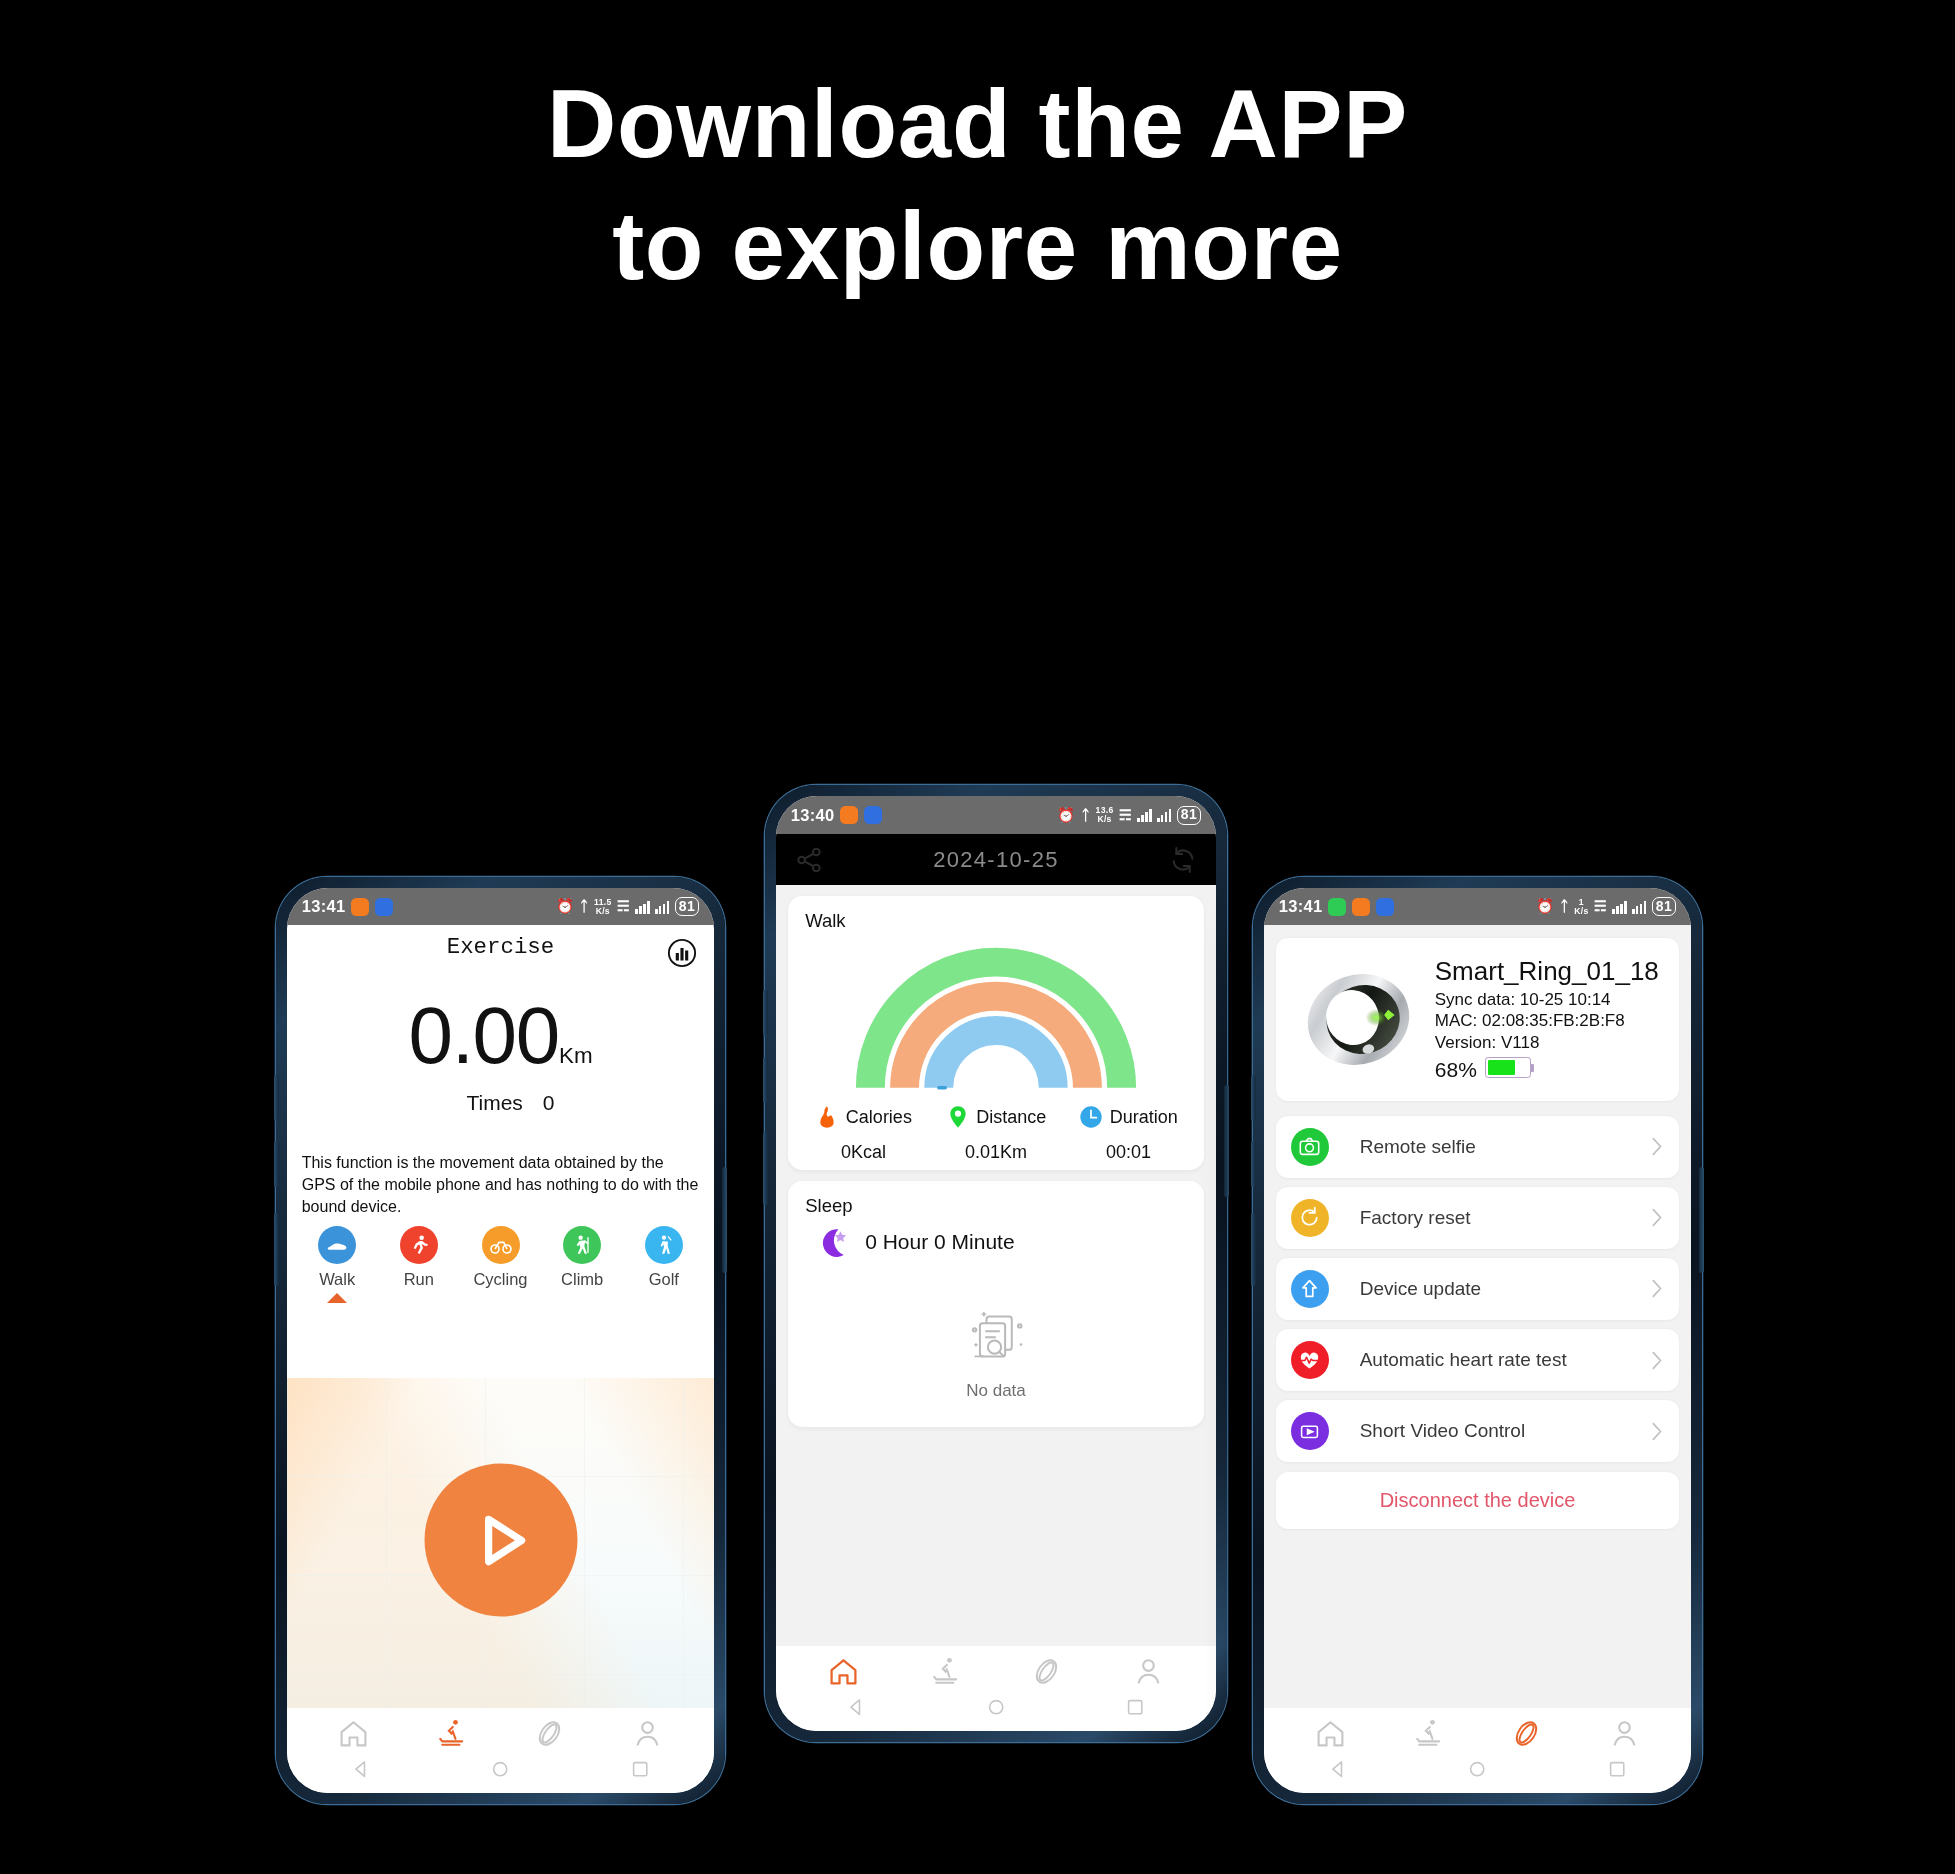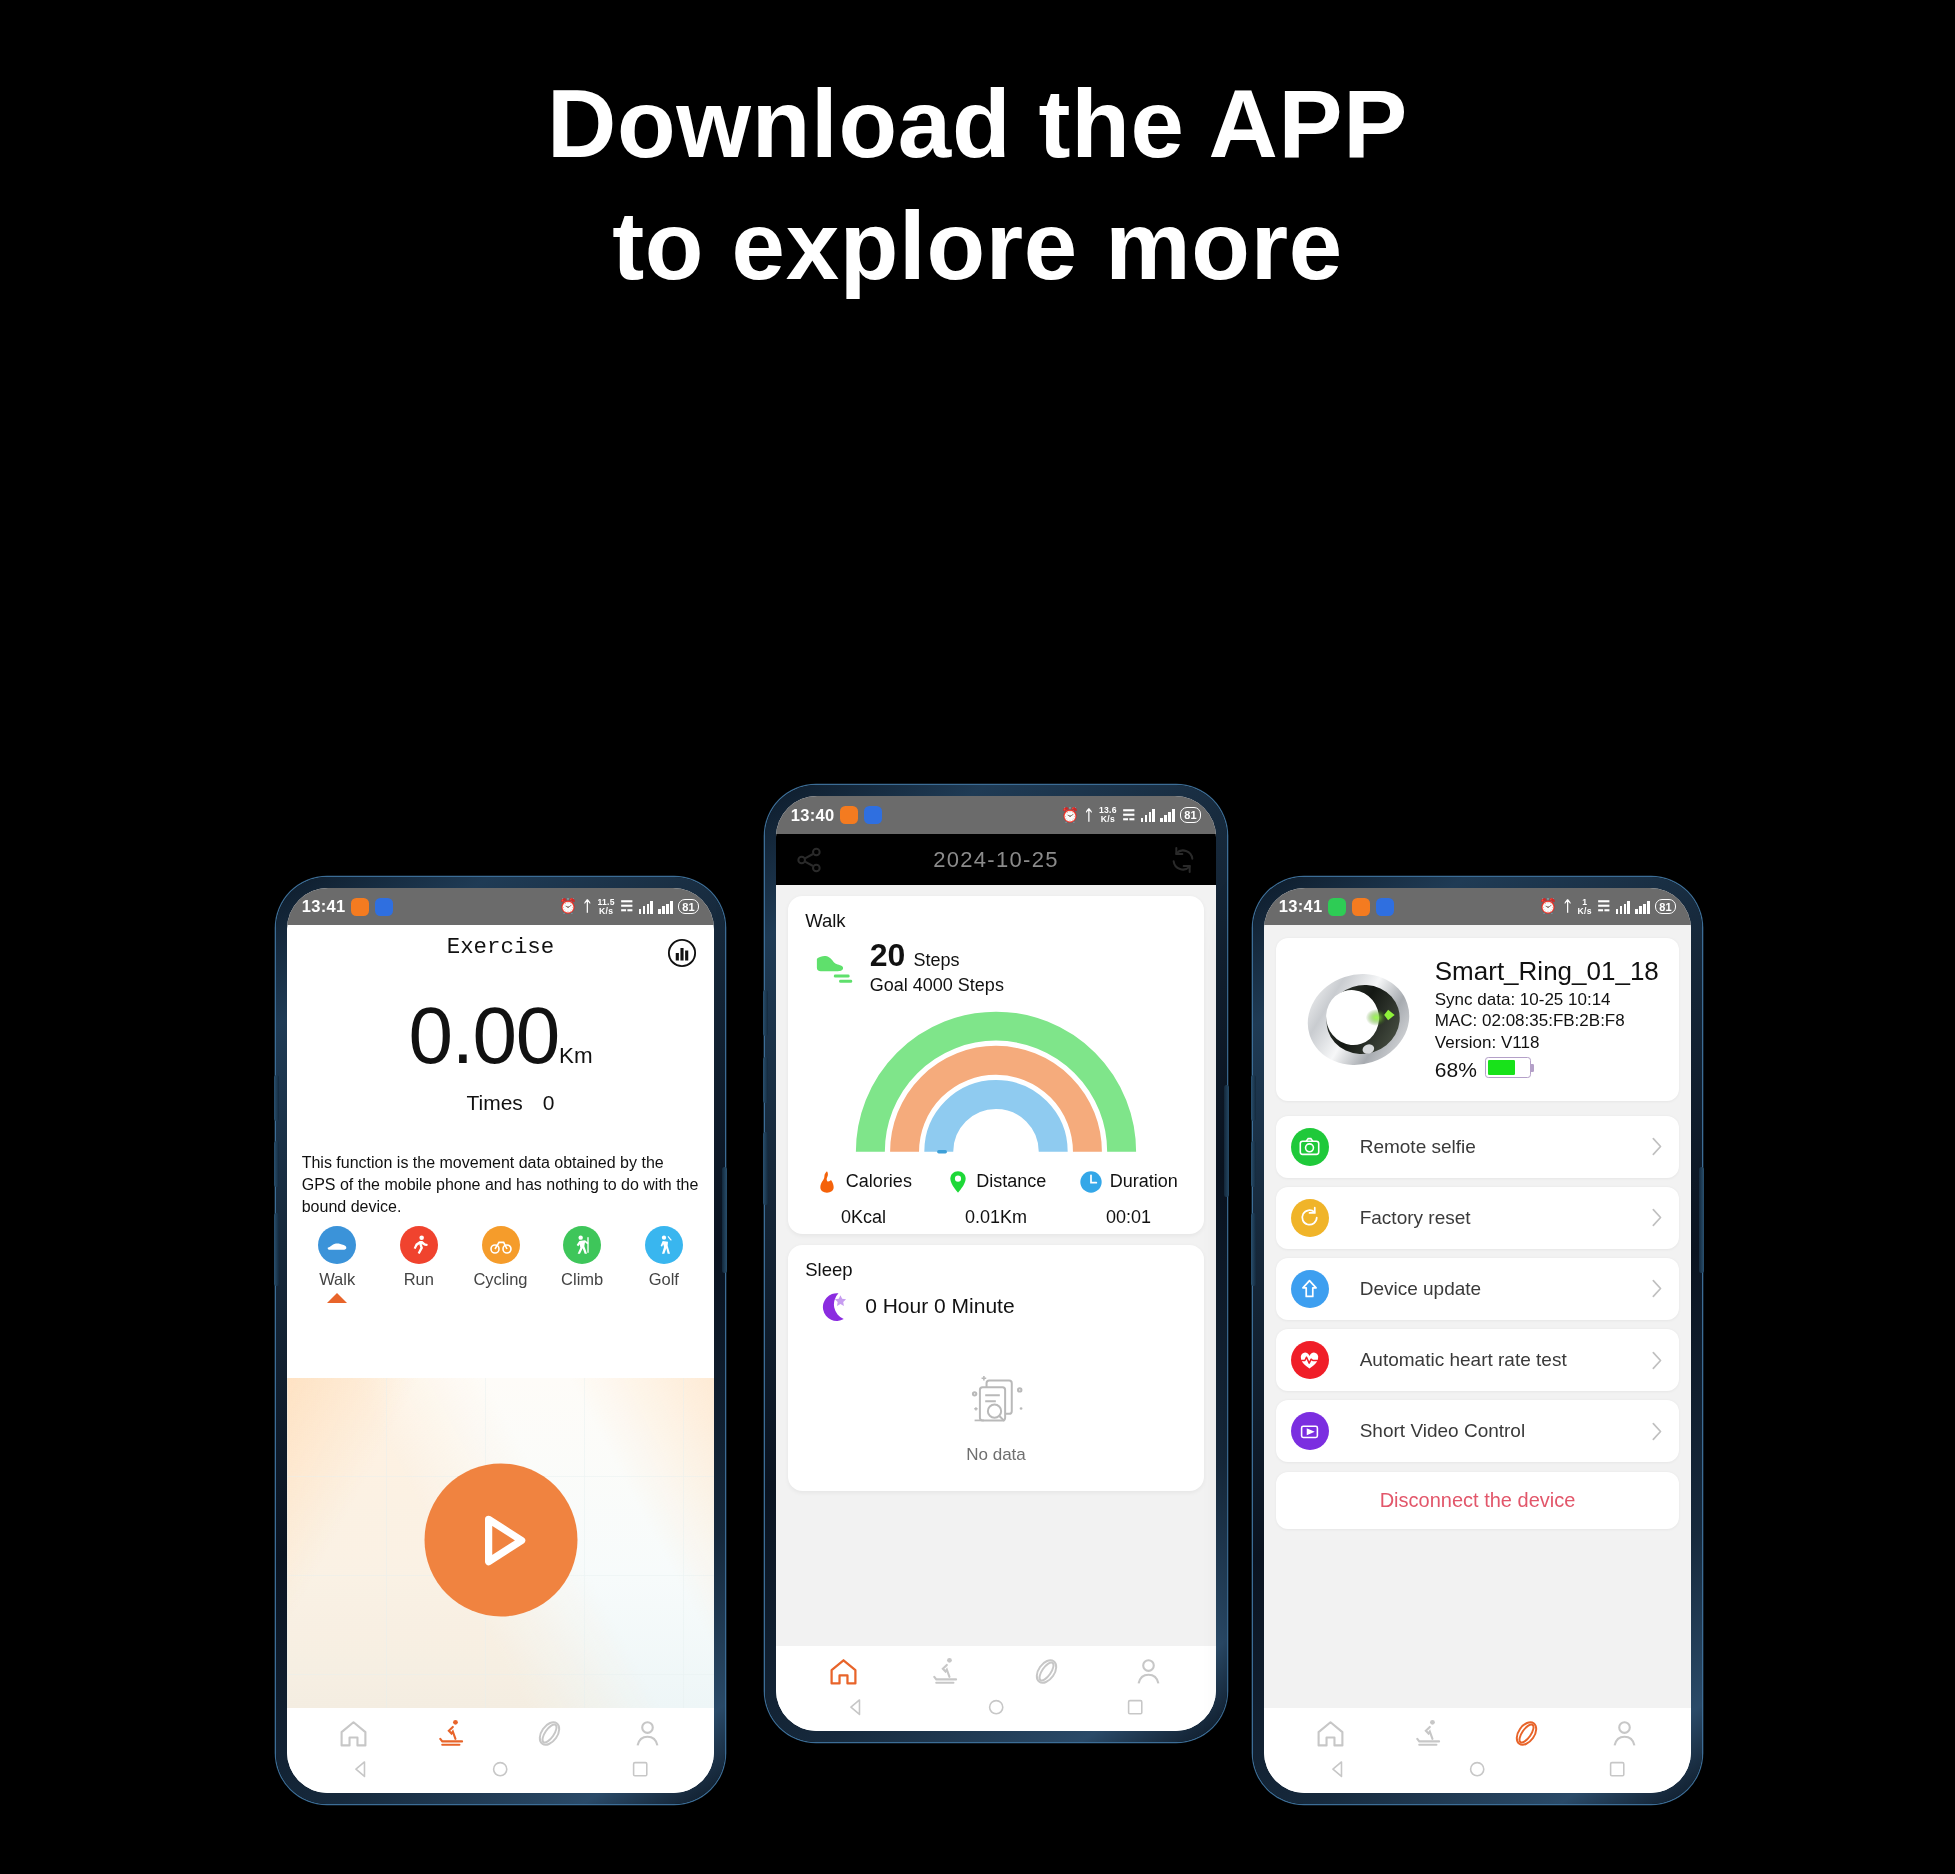--- a/index.html
+++ b/index.html
@@ -64,21 +64,21 @@
   .sb-ico { font-size:14.5px; line-height:1; }
   .sb-kbs { font-size:8.6px; line-height:1.05; text-align:center; font-weight:700; }
   .sb-bars { display:inline-flex; align-items:flex-end; gap:1.3px; height:14px; }
   .sb-bars i { width:2.6px; background:#fff; display:block; }
   .sb-bars i:nth-child(1){height:4.6px}
   .sb-bars i:nth-child(2){height:7.3px}
   .sb-bars i:nth-child(3){height:10px}
   .sb-bars i:nth-child(4){height:13px}
   .sb-batt {
     border:1.3px solid #fff; border-radius:7px; padding:0.7px 3.3px;
-    font-size:11px; font-weight:700; line-height:1.1;
+    font-size:14px; font-weight:700; line-height:1.1;
   }
 
   
   .appbar {
     position:relative; display:flex; align-items:center; justify-content:space-between;
     padding:0 17px; background:#000000; flex:0 0 auto;
   }
   .appbar-title { color:#8b8b8b; font-size:22px; letter-spacing:1.3px; }
   .screen-body { flex:1 1 auto; position:relative; overflow:hidden; }
 
@@ -434,34 +434,20 @@
             <path d="M10 26a14 14 0 0 0 24 8"></path>
           <path d="M14 6v9h9M34 42v-9h-9"></path>
           </svg>
       </span>
     </div>
 
     <div class="screen-body c-body">
 
       <div class="card">
         <div class="card-label">Walk</div>
-        <div class="walk-row">
-          <svg class="walk-shoe" viewBox="0 0 68 52">
-            <path d="M4 12c6-4 13-6 19-2 5 3 6 8 11 10 5 2 10 2 10 6s-4 5-10 5H10c-4 0-6-2-6-5z" fill="#5fe06c"></path>
-            <rect x="30" y="36" width="24" height="4.5" rx="2" fill="#5fe06c"></rect>
-            <rect x="38" y="44" width="20" height="4.5" rx="2" fill="#5fe06c"></rect>
-          </svg>
-          <div class="walk-nums">
-            <div class="steps-line">
-              <span class="steps-n">20</span>
-              <span class="steps-u">Steps</span>
-            </div>
-            <div class="goal">Goal 4000 Steps</div>
-          </div>
-        </div>
 
         <div class="gauge-wrap">
           <svg width="284" height="148" viewBox="0 0 430 225">
             <path d="M24 214 A191 191 0 0 1 406 214" fill="none" stroke="#7fe58a" stroke-width="44"></path>
             <path d="M76 214 A139 139 0 0 1 354 214" fill="none" stroke="#f5ab7c" stroke-width="44"></path>
             <path d="M128 214 A87 87 0 0 1 302 214" fill="none" stroke="#8fcbf0" stroke-width="44"></path>
             <path d="M128 214 h10" fill="none" stroke="#3ea0d8" stroke-width="5" stroke-linecap="round"></path>
           </svg>
         </div>
 

